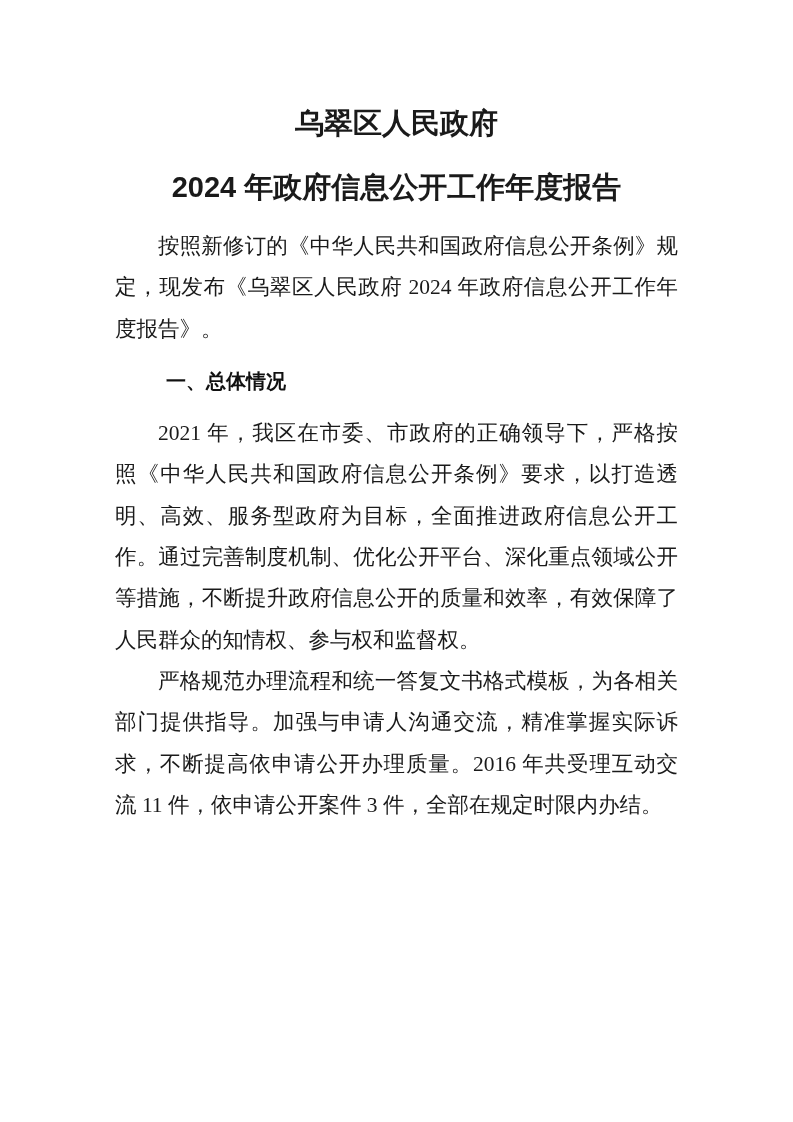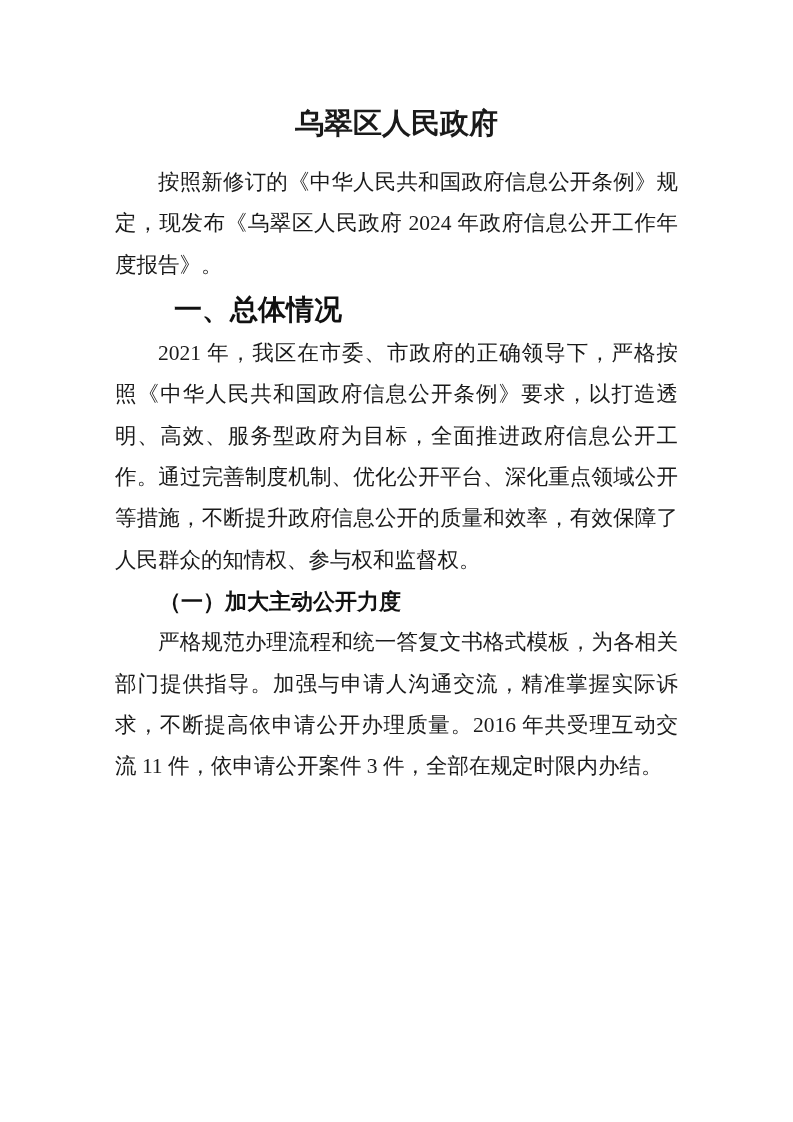--- a/index.html
+++ b/index.html
@@ -38,24 +38,24 @@
     text-align: justify;
     text-justify: inter-ideograph;
     text-indent: 2em;
     color: #1a1a1a;
   }
   .body-para.intro {
     margin-top: 15px;
     font-family: Liberation Serif, serif;
   }
   .section-heading {
-    margin: 3px;
+    margin: 11px;
     font-family: "Liberation Sans", "DejaVu Sans", sans-serif;
     font-weight: bold;
-    font-size: 28px;
+    font-size: 20px;
     line-height: 41.3px;
     text-indent: 2em;
     color: #111111;
   }
   .subsection-heading {
     margin: 0;
     font-family: "Liberation Serif", "DejaVu Serif", serif;
     font-weight: bold;
     font-size: 22px;
     line-height: 41.3px;
@@ -63,26 +63,26 @@
     color: #111111;
   }
 </style>
 </head>
 <body>
 
 <div class="page">
 
   <h1 class="doc-title">乌翠区人民政府</h1>
 
+  <h1 class="doc-title second">2024 年政府信息公开工作年度报告</h1>
 
   <p class="body-para intro">按照新修订的《中华人民共和国政府信息公开条例》规定，现发布《乌翠区人民政府 2024 年政府信息公开工作年度报告》。</p>
 
   <h2 class="section-heading">一、总体情况</h2>
 
   <p class="body-para">2021 年，我区在市委、市政府的正确领导下，严格按照《中华人民共和国政府信息公开条例》要求，以打造透明、高效、服务型政府为目标，全面推进政府信息公开工作。通过完善制度机制、优化公开平台、深化重点领域公开等措施，不断提升政府信息公开的质量和效率，有效保障了人民群众的知情权、参与权和监督权。</p>
 
-  <h3 class="subsection-heading">（一）加大主动公开力度</h3>
 
 
 
   <p class="body-para">严格规范办理流程和统一答复文书格式模板，为各相关部门提供指导。加强与申请人沟通交流，精准掌握实际诉求，不断提高依申请公开办理质量。2016 年共受理互动交流 11 件，依申请公开案件 3 件，全部在规定时限内办结。</p>
 
 </div>
 
 </body></html>

